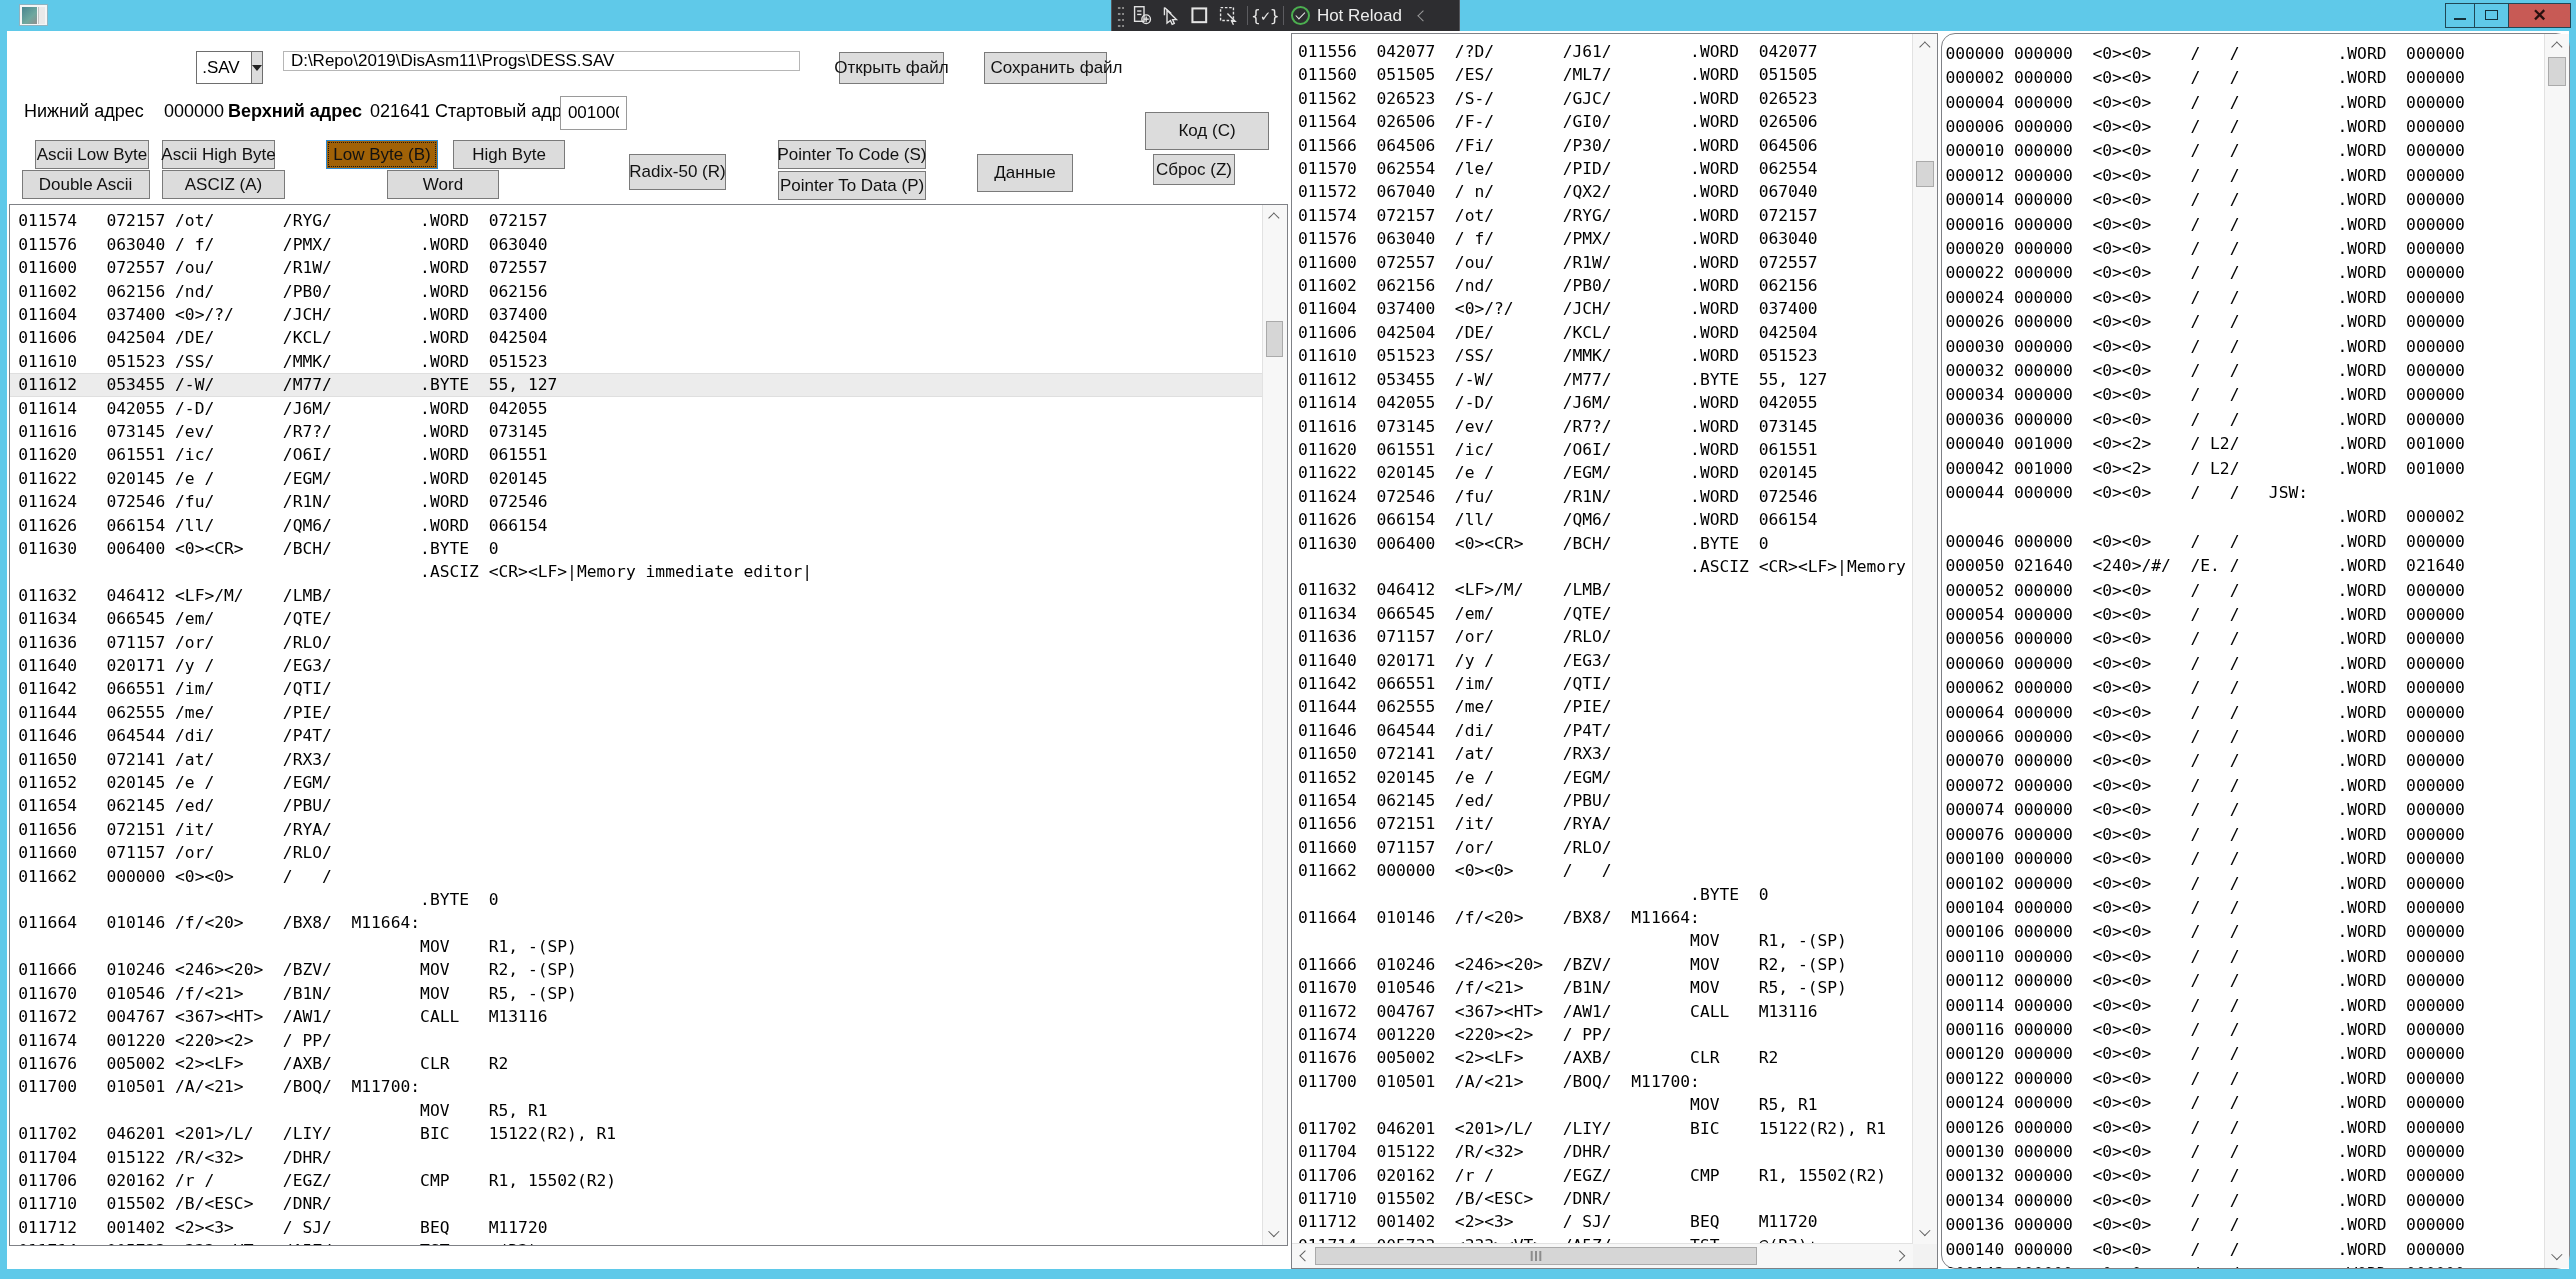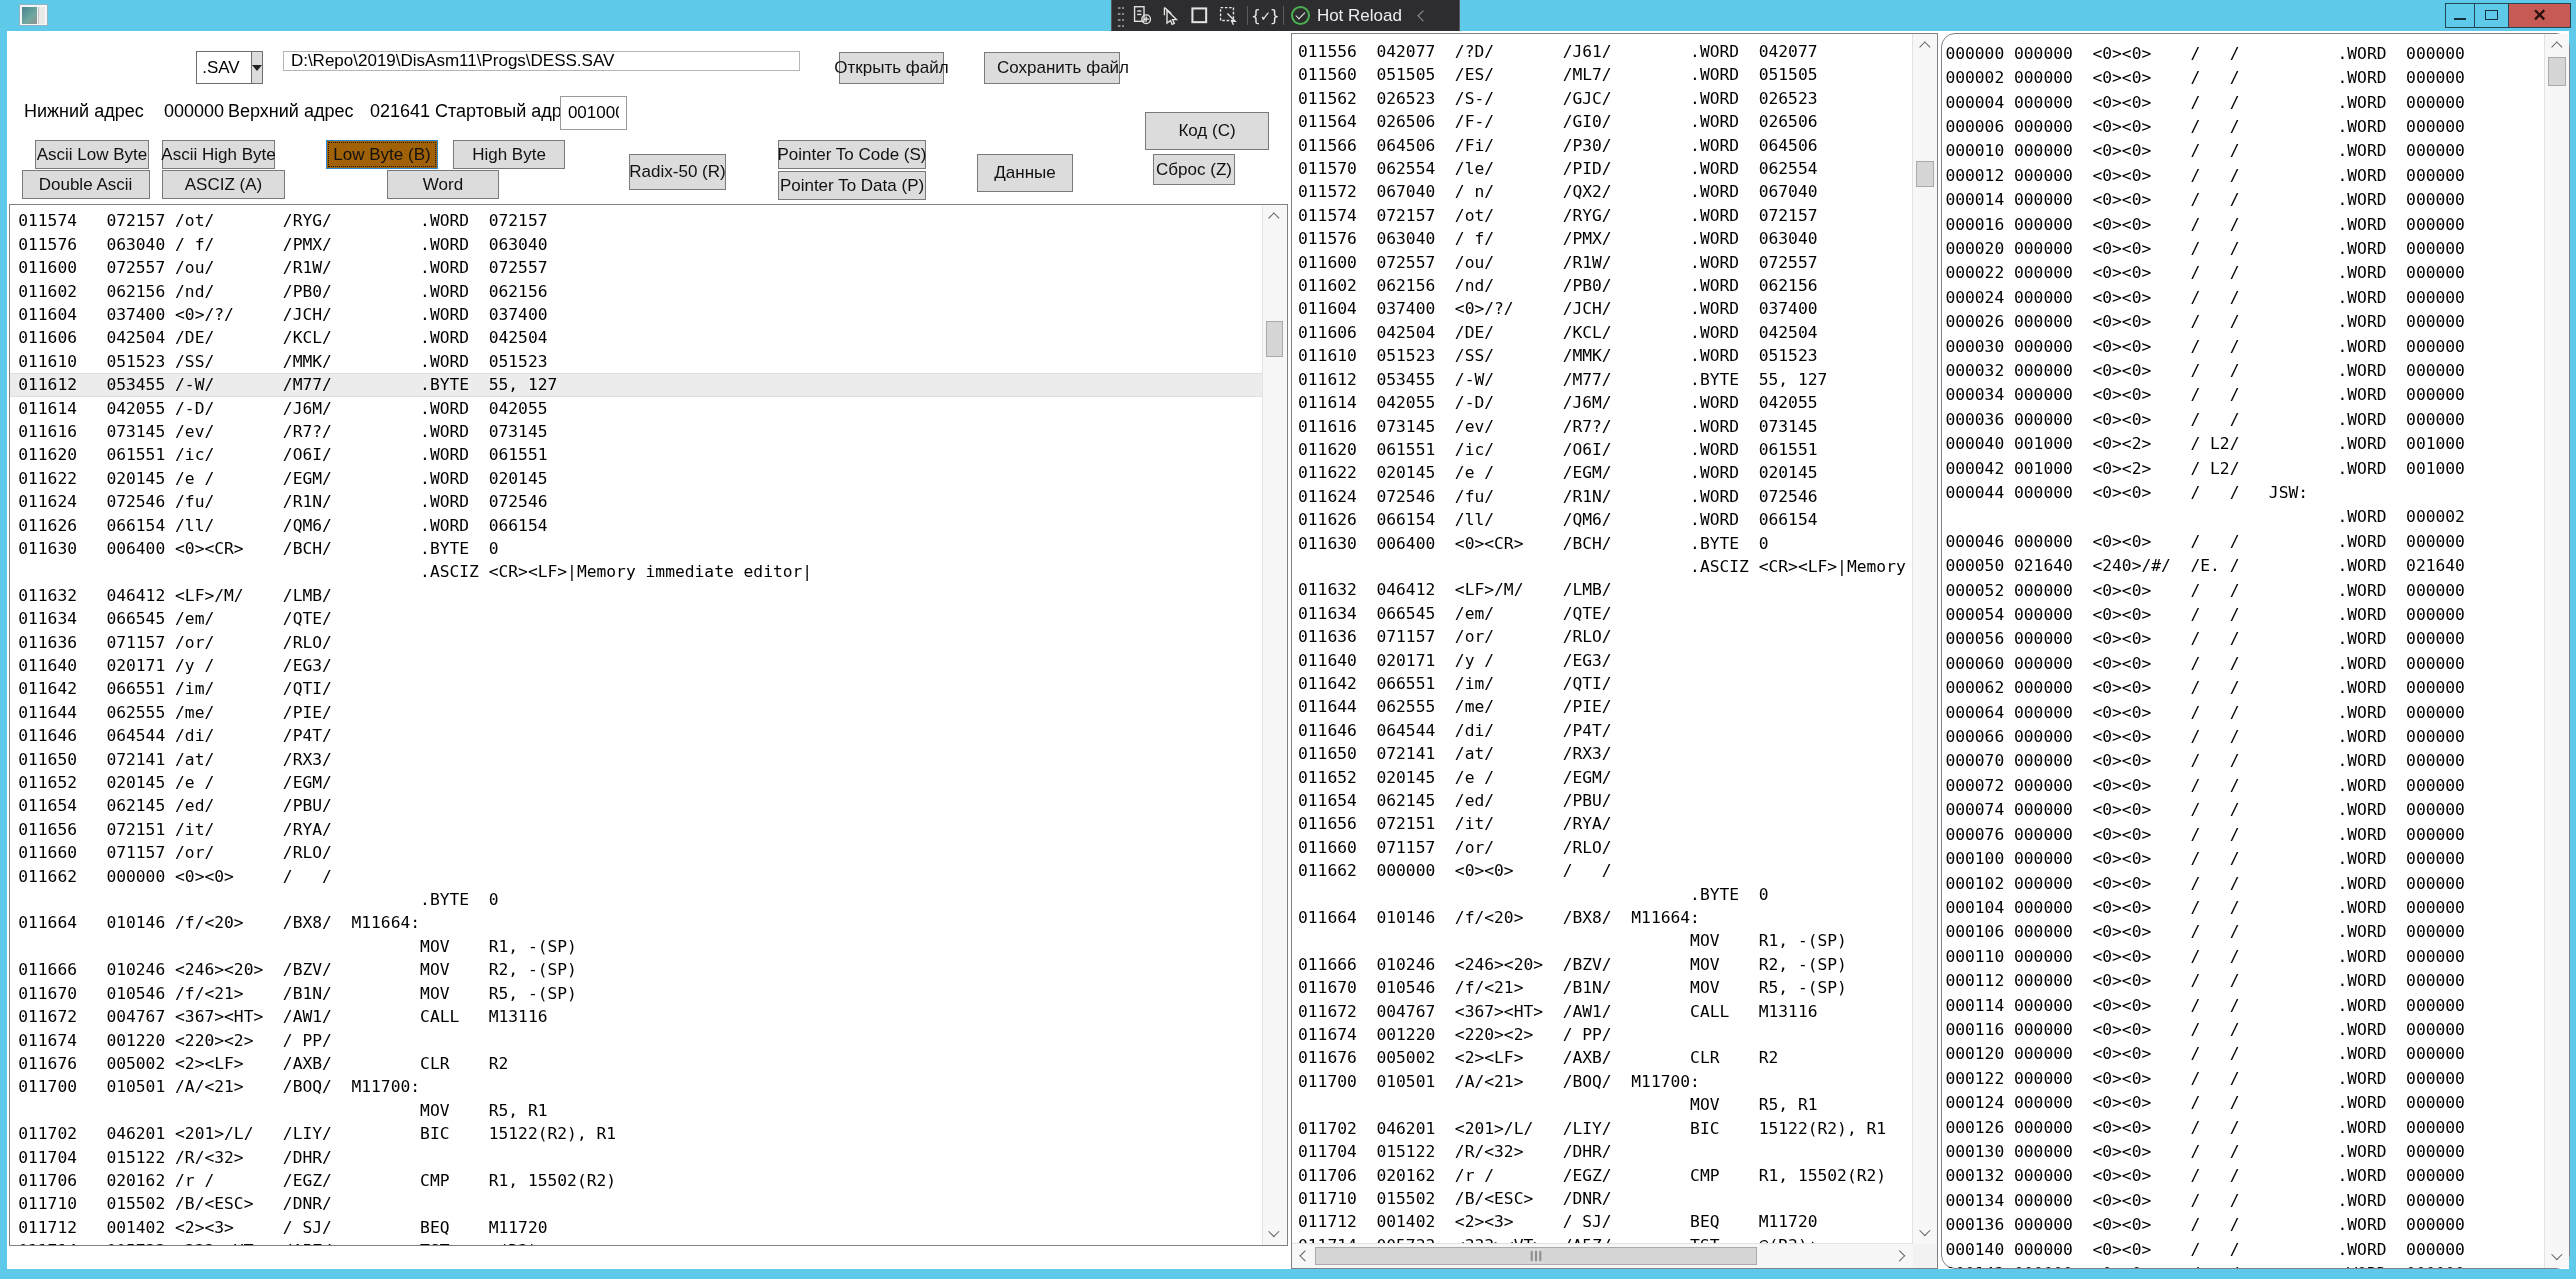--- a/index.html
+++ b/index.html
@@ -135,25 +135,25 @@
 <div class="client"></div>
 
 <div class="ctl combo">
   <span class="combo-text">.SAV</span>
   <span class="combo-btn">
       <span class="combo-arrow"></span>
     </span>
 </div>
 <input class="ctl textbox path-input" value="D:\Repo\2019\DisAsm11\Progs\DESS.SAV" style="">
 <button class="pushbtn" style="left:839px;top:52px;width:105px;height:32px;">Открыть файл</button>
-<button class="pushbtn" style="left:984px;top:52px;width:136px;height:32px;padding-left:28px;">Сохранить файл</button>
+<button class="pushbtn" style="left:984px;top:52px;width:123px;height:32px;padding-left:28px;">Сохранить файл</button>
 
 <span class="lbl" style="left:24px;top:101px;">Нижний адрес</span>
 <span class="lbl" style="left:164px;top:101px;">000000</span>
-<span class="lbl" style="left:228px;top:101px;">Верхний адрес</span>
+<span class="lbl" style="left:228px;top:101px;font-weight:bold;">Верхний адрес</span>
 <span class="lbl" style="left:370px;top:101px;">021641</span>
 <span class="lbl" style="left:435px;top:101px;">Стартовый адрес</span>
 <input class="ctl textbox start-input" value="001000" style="">
 
 <button class="pushbtn" style="left:35px;top:140px;width:114px;height:29px;">Ascii Low Byte</button>
 <button class="pushbtn" style="left:162px;top:140px;width:113px;height:29px;">Ascii High Byte</button>
 <button class="pushbtn active" style="left:326px;top:140px;width:112px;height:29px;">Low Byte (B)</button>
 <button class="pushbtn" style="left:453px;top:140px;width:112px;height:29px;">High Byte</button>
 <button class="pushbtn" style="left:21.5px;top:170px;width:128px;height:29px;">Double Ascii</button>
 <button class="pushbtn" style="left:162px;top:170px;width:123px;height:29px;">ASCIZ (A)</button>

